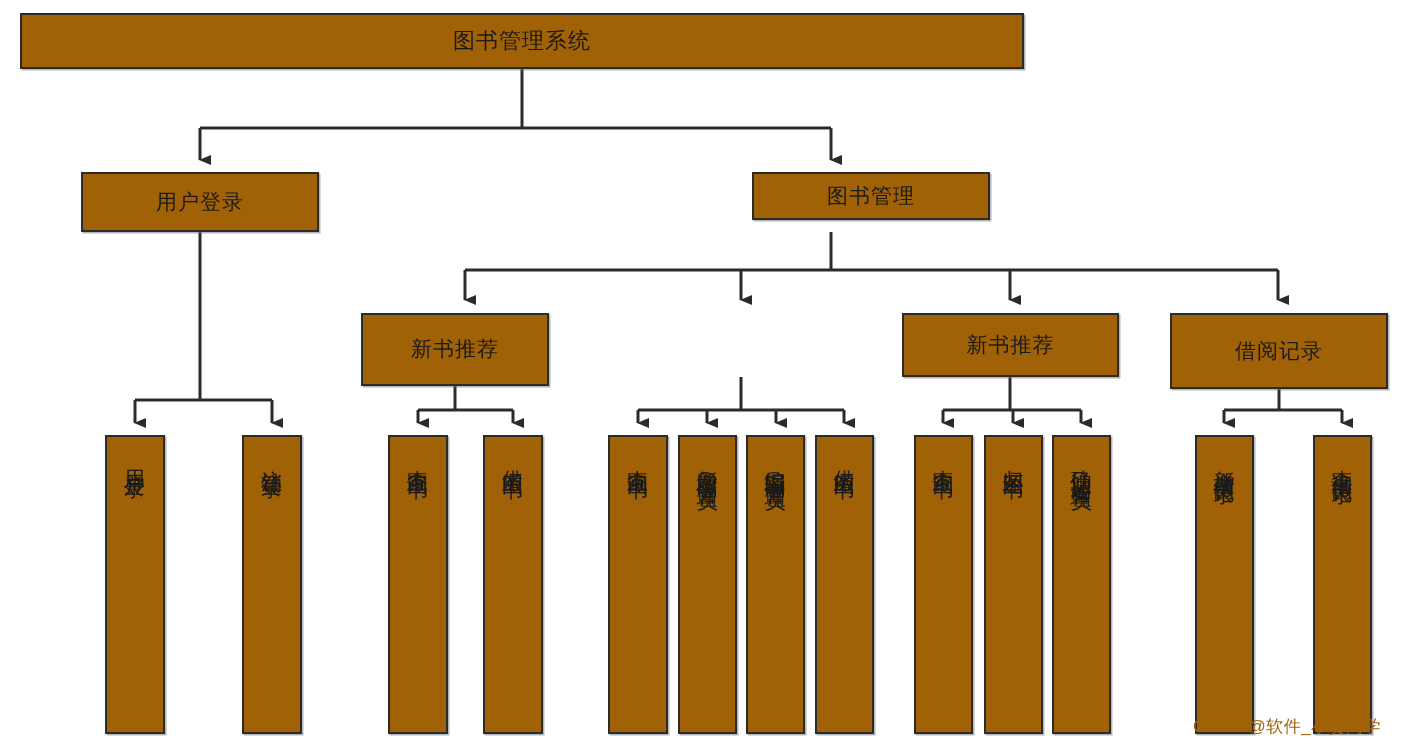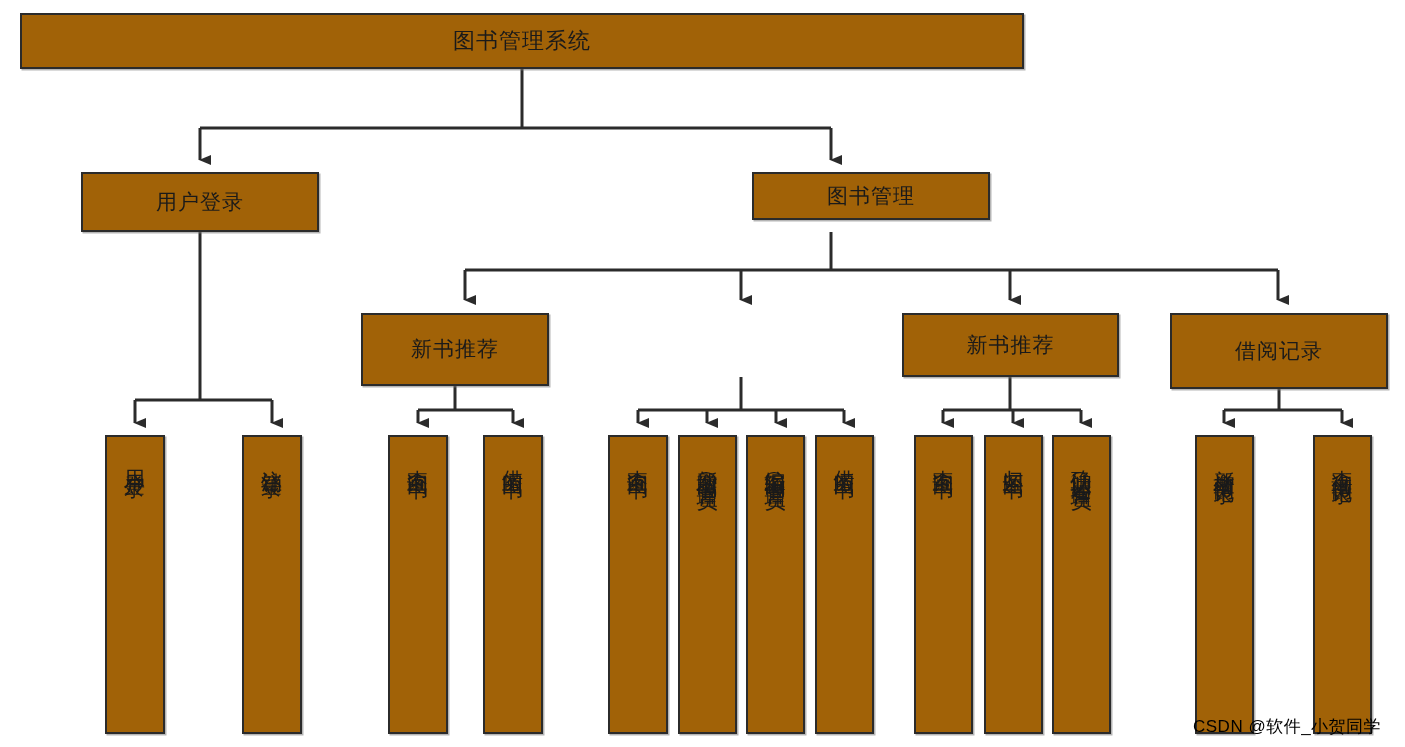--- a/index.html
+++ b/index.html
@@ -53,21 +53,21 @@
     text-orientation: upright;
     font-size: 21px;
     letter-spacing: 3px;
     line-height: 1;
     white-space: nowrap;
     display: block;
   }
   .watermark {
     position: absolute;
     font-size: 17px;
-    color: #000000;
+    color: #a16207;
     letter-spacing: 0.5px;
     white-space: nowrap;
     user-select: none;
   }
 </style>
 </head>
 <body>
 
 <div id="canvas">
 

